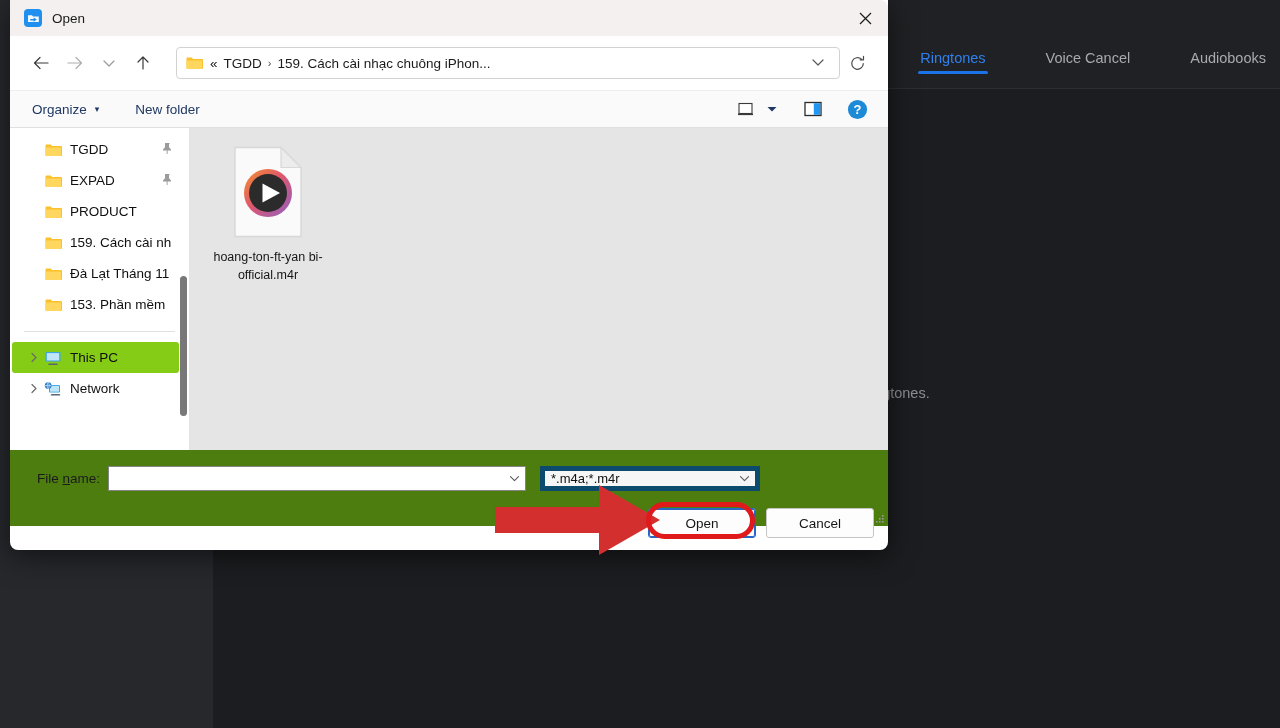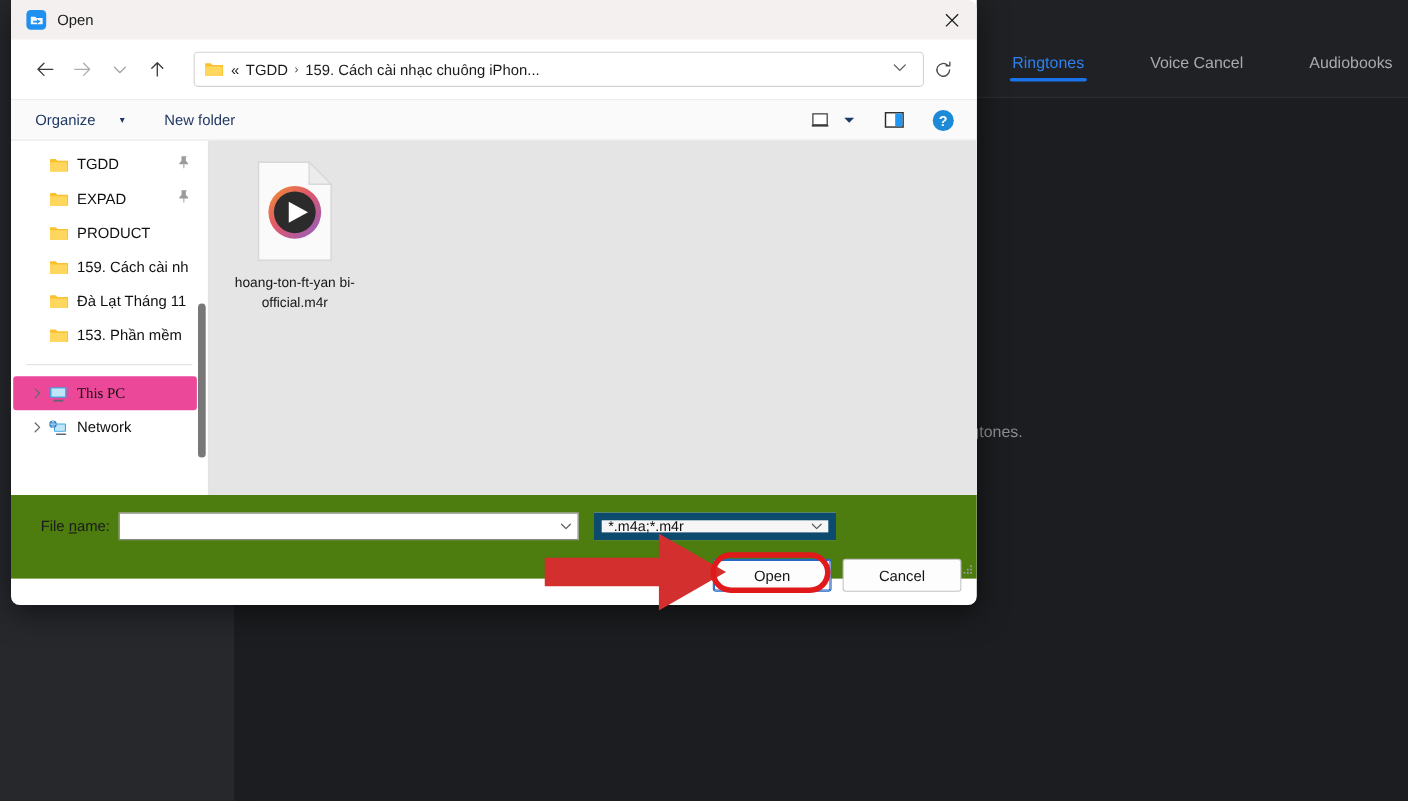--- a/index.html
+++ b/index.html
@@ -154,21 +154,21 @@
     background: #fafafa;
     border-top: 1px solid #ededed;
     border-bottom: 1px solid #e0e0e0;
     display: flex; align-items: center;
     padding: 0 14px;
   }
   .cmd-item {
     font-size: 13.5px; color: #1f3864;
     padding: 4px 8px; margin-right: 6px;
     cursor: default; white-space: nowrap;
-    display: flex; align-items: center; gap: 22px;
+    display: flex; align-items: center; gap: 8px;
   }
   #cmd-right {
     margin-left: auto;
     display: flex; align-items: center; gap: 4px;
   }
   .cmd-icon-btn {
     width: 26px; height: 26px;
     display: flex; align-items: center; justify-content: center;
     cursor: default;
   }
@@ -189,21 +189,21 @@
   }
   .side-item {
     height: 31px;
     display: flex; align-items: center;
     padding-left: 14px; padding-right: 6px;
     margin: 0 10px 0 2px;
     cursor: default;
     white-space: nowrap;
     border-radius: 3px;
   }
-  .side-item.selected { background: #ec4899; font-family: Liberation Serif, serif; }
+  .side-item.selected { background: #84cc16; }
   .side-chevron {
     width: 16px; flex: 0 0 auto;
     display: flex; align-items: center; justify-content: center;
   }
   .side-icon {
     width: 22px; flex: 0 0 auto;
     display: flex; align-items: center; justify-content: center;
     margin-right: 6px;
   }
   .side-label {
@@ -271,21 +271,21 @@
     overflow: hidden; white-space: nowrap;
   }
   .combo-arrow {
     width: 18px; flex: 0 0 auto;
     display: flex; align-items: center; justify-content: center;
   }
   #filter-combo {
     width: 220px; height: 25px; flex: 0 0 auto;
     margin-left: 14px;
     background: #f6f6f6;
-    border: 7px solid #0c4a6e;
+    border: 5px solid #0c4a6e;
     display: flex; align-items: center;
     padding: 0 2px 0 6px;
   }
   #filter-value {
     flex: 1 1 auto; font-size: 13px; color: #111;
     white-space: nowrap; overflow: hidden;
   }
   #button-row {
     position: absolute; right: 14px; top: 58px;
     display: flex; align-items: center; gap: 10px;

